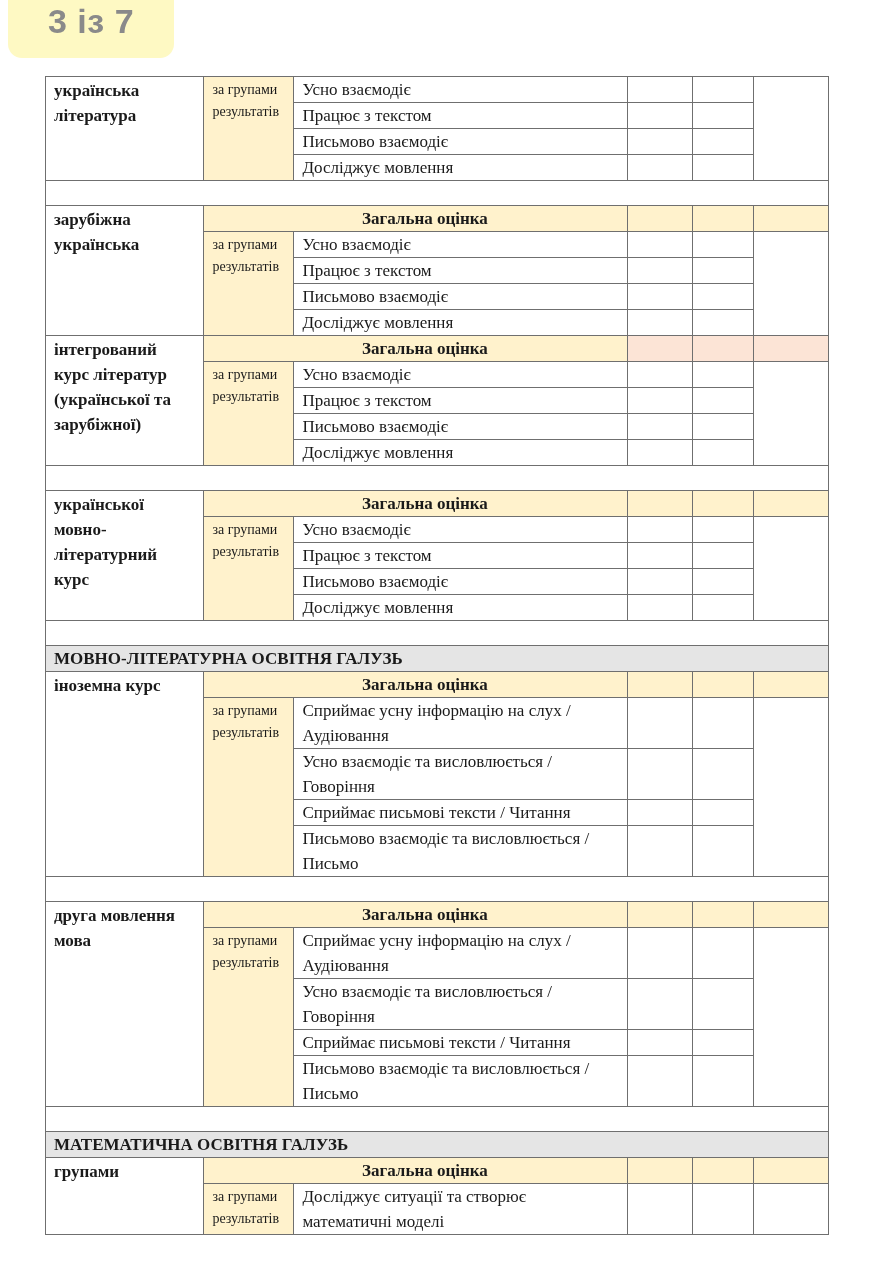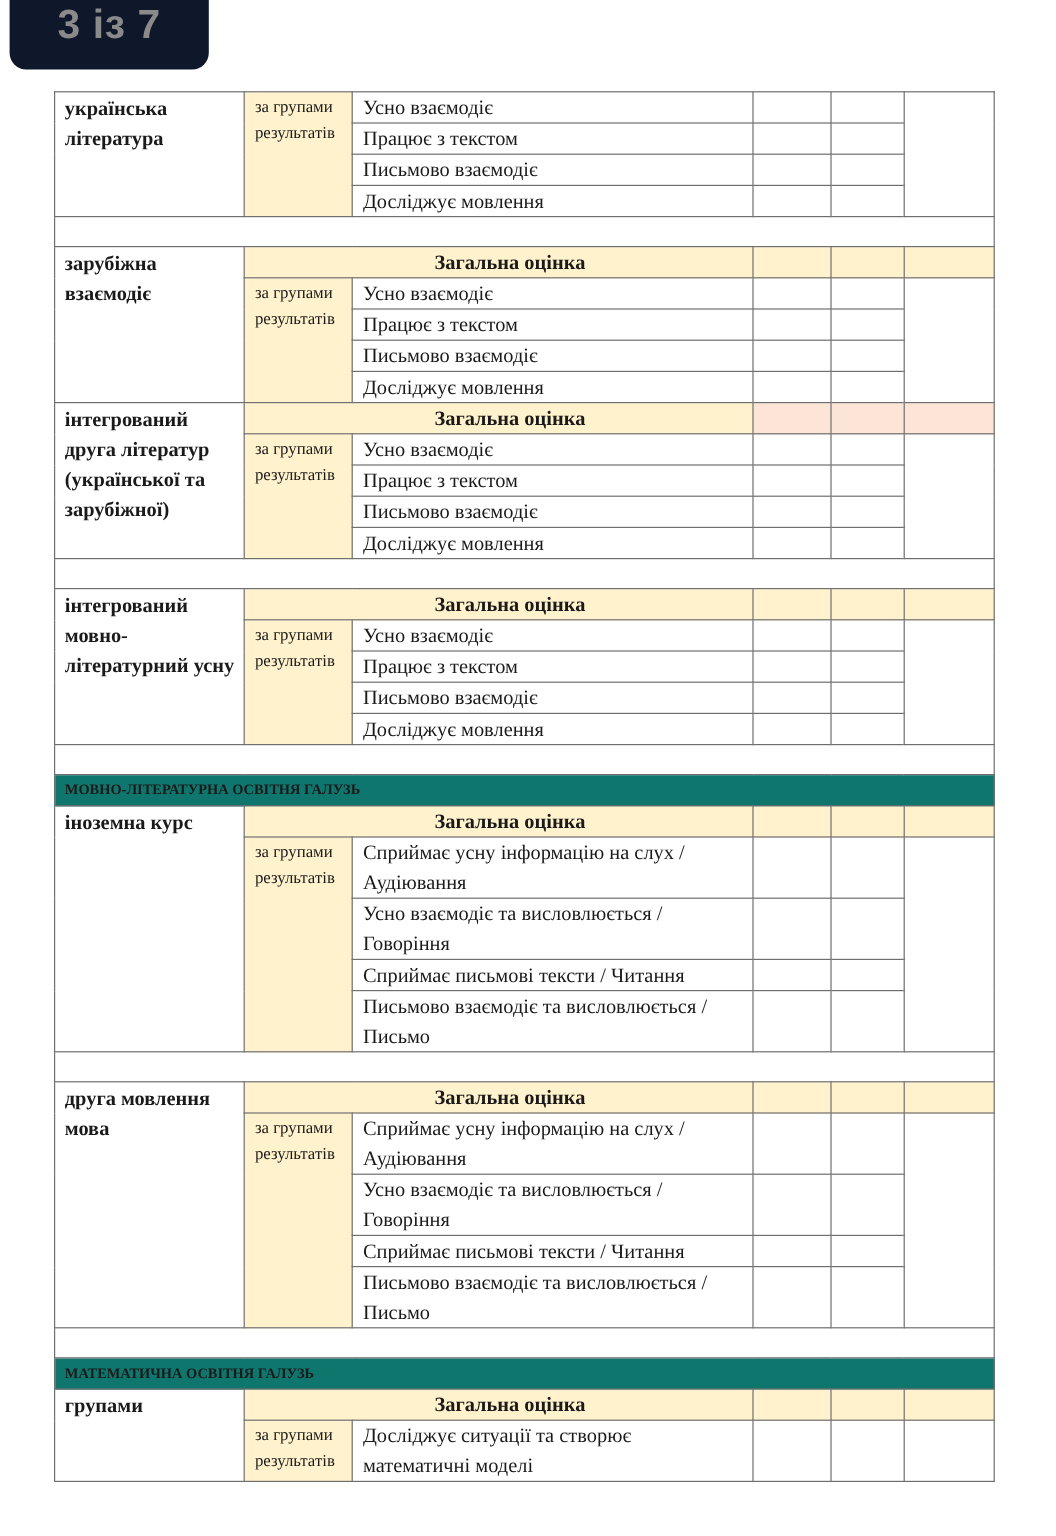--- a/index.html
+++ b/index.html
@@ -1,31 +1,31 @@
 <!DOCTYPE html>
 <html><head>
 <meta charset="utf-8">
 <style>
   html, body { margin:0; padding:0; }
   body { width:880px; height:1280px; background:#ffffff; position:relative; overflow:hidden;
          font-family:"Liberation Serif", serif; color:#1a1a1a; }
-  .page-indicator { position:absolute; left:8px; top:0; width:166px; height:58px; background:#0f172a;
+  .page-indicator { position:absolute; left:8px; top:0; width:166px; height:58px; background:#fef9c3;
          border-radius:0 0 14px 14px; }
   .page-indicator span { position:absolute; left:40px; top:2px; font-family:"Liberation Sans", sans-serif;
          font-weight:bold; font-size:34px; color:#8a8a8a; letter-spacing:0.5px; }
   table { position:absolute; left:45px; top:76px; border-collapse:collapse; table-layout:fixed; width:784px; }
   td { border:1.5px solid #6f6f6f; padding:0 8px; vertical-align:top; font-size:17px; line-height:25px; }
   .c1 { width:139px; } .c2 { width:79px; } .c3 { width:293px; } .c4 { width:57px; } .c5 { width:53px; } .c6 { width:66px; }
   .subject { font-weight:bold; font-size:17px; padding-top:1px; }
   .groups { background:#fff2cc; font-size:14px; line-height:22px; padding:2px 6px 0 8px; }
   .overall-label { background:#fff2cc; font-weight:bold; text-align:center; padding-left:26px; }
   .y { background:#fff2cc; }
   .peach { background:#fce4d6; }
   .spacer td { height:24px; }
-  .area td { background:#0f766e; font-weight:bold; font-size:12px; height:24px;margin-left:22px; }
+  .area td { background:#e5e5e5; font-weight:bold; font-size:17px; height:24px;margin-left:22px; }
   .r { height:24px; }
   .r2 { height:49px; }
 </style>
 </head>
 <body>
 
 <div class="page-indicator">
   <span>3 із 7</span>
 </div>
 
@@ -61,51 +61,51 @@
     <tr class="r">
       <td>Досліджує мовлення</td>
       <td></td>
         <td></td>
     </tr>
     <tr class="spacer">
         <td colspan="6"></td>
       </tr>
 
     <tr class="r">
-      <td rowspan="5" class="subject">зарубіжна взаємодіє</td>
-      <td colspan="2" class="overall-label">Загальна оцінка</td>
-      <td class="y"></td>
-      <td class="y"></td>
-      <td class="y"></td>
-    </tr>
-    <tr class="r">
-      <td rowspan="4" class="groups">за групами результатів</td>
-      <td>Усно взаємодіє</td>
-      <td></td>
-        <td></td>
-      <td rowspan="4"></td>
-    </tr>
-    <tr class="r">
-      <td>Працює з текстом</td>
-      <td></td>
-        <td></td>
-    </tr>
-    <tr class="r">
-      <td>Письмово взаємодіє</td>
-      <td></td>
-        <td></td>
-    </tr>
-    <tr class="r">
-      <td>Досліджує мовлення</td>
-      <td></td>
-        <td></td>
-    </tr>
-
-    <tr class="r">
-      <td rowspan="5" class="subject">інтегрований друга літератур (української та зарубіжної)</td>
+      <td rowspan="5" class="subject">зарубіжна українська</td>
+      <td colspan="2" class="overall-label">Загальна оцінка</td>
+      <td class="y"></td>
+      <td class="y"></td>
+      <td class="y"></td>
+    </tr>
+    <tr class="r">
+      <td rowspan="4" class="groups">за групами результатів</td>
+      <td>Усно взаємодіє</td>
+      <td></td>
+        <td></td>
+      <td rowspan="4"></td>
+    </tr>
+    <tr class="r">
+      <td>Працює з текстом</td>
+      <td></td>
+        <td></td>
+    </tr>
+    <tr class="r">
+      <td>Письмово взаємодіє</td>
+      <td></td>
+        <td></td>
+    </tr>
+    <tr class="r">
+      <td>Досліджує мовлення</td>
+      <td></td>
+        <td></td>
+    </tr>
+
+    <tr class="r">
+      <td rowspan="5" class="subject">інтегрований курс літератур (української та зарубіжної)</td>
       <td colspan="2" class="overall-label">Загальна оцінка</td>
       <td class="peach"></td>
       <td class="peach"></td>
       <td class="peach"></td>
     </tr>
     <tr class="r">
       <td rowspan="4" class="groups">за групами результатів</td>
       <td>Усно взаємодіє</td>
       <td></td>
         <td></td>
@@ -124,21 +124,21 @@
     <tr class="r">
       <td>Досліджує мовлення</td>
       <td></td>
         <td></td>
     </tr>
     <tr class="spacer">
         <td colspan="6"></td>
       </tr>
 
     <tr class="r">
-      <td rowspan="5" class="subject">інтегрований мовно-літературний усну</td>
+      <td rowspan="5" class="subject">української мовно-літературний курс</td>
       <td colspan="2" class="overall-label">Загальна оцінка</td>
       <td class="y"></td>
       <td class="y"></td>
       <td class="y"></td>
     </tr>
     <tr class="r">
       <td rowspan="4" class="groups">за групами результатів</td>
       <td>Усно взаємодіє</td>
       <td></td>
         <td></td>

